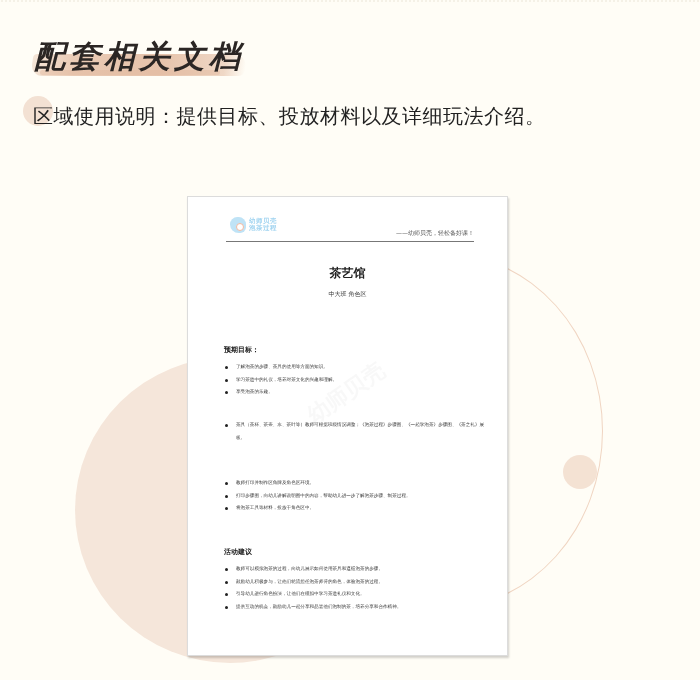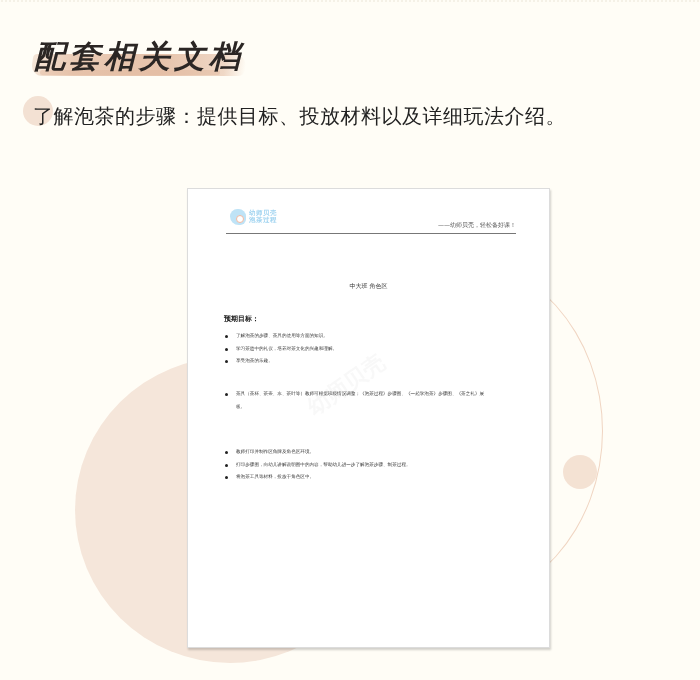--- a/index.html
+++ b/index.html
@@ -48,21 +48,21 @@
   }
   .deco-ring {
     position: absolute; left: 283px; top: 253px; width: 320px; height: 356px;
     border-radius: 50%; border: 1.5px solid #f0d5c2;
   }
   .deco-dot {
     position: absolute; left: 563px; top: 455px; width: 34px; height: 34px;
     border-radius: 50%; background: rgba(240,214,196,0.7);
   }
   .doc {
-    position: absolute; left: 187px; top: 188px; width: 363px; height: 460px;
+    position: absolute; left: 187px; top: 196px; width: 321px; height: 460px;
     background: #ffffff;
     border: 1px solid #dcdcdc;
     box-shadow: 1px 2px 2px rgba(0,0,0,0.18);
   }
   .doc-logo {
     position: absolute; left: 42px; top: 18px; width: 60px; height: 20px;
     display: flex; align-items: center; gap: 3px;
   }
   .logo-mark {
     width: 16px; height: 16px; border-radius: 50% 50% 40% 60%;
@@ -90,21 +90,21 @@
   .doc-meta {
     position: absolute; left: 0; right: 0; top: 93px; text-align: center;
     font-size: 6px; color: #333;
   }
   .watermark {
     position: absolute; left: 130px; top: 180px; width: 90px; height: 80px;
     transform: rotate(-35deg);
     color: rgba(200,200,200,0.12); font-size: 22px; font-weight: bold;
     line-height: 22px; text-align: center;
   }
-  .section { position: absolute; left: 36px; width: 262px; }
+  .section { position: absolute; left: 36px; width: 262px; margin-top: 23px; }
   .section-h {
     font-size: 7px; font-weight: bold; color: #222; margin-bottom: 6px;
   }
   .section ul { list-style: none; }
   .section li {
     position: relative; padding-left: 12px; font-size: 4.6px; color: #333;
     line-height: 12.5px;
   }
   .section li::before {
     content: ""; position: absolute; left: 1px; top: 5px; width: 3px; height: 3px;
@@ -121,40 +121,41 @@
 <div class="top-dots"></div>
 
 <div class="title-wrap">
   <div class="brush"></div>
   <div class="brush2"></div>
   <div class="page-heading">配套相关文档</div>
 </div>
 
 <div class="sub-dot"></div>
 <div class="subtitle">
-  <span class="label">了解泡茶的步骤：</span><span>提供目标、投放材料以及详细玩法介绍。</span>
+  <span class="label">区域使用说明：</span><span>提供目标、投放材料以及详细玩法介绍。</span>
 </div>
 
 <div class="deco-fill"></div>
 <div class="deco-ring"></div>
 <div class="deco-dot"></div>
 
 <div class="doc">
   <div class="doc-logo">
     <div class="logo-mark"></div>
     <div class="logo-text">
       <span>幼师贝壳</span>
       <span>泡茶过程</span>
     </div>
   </div>
   <div class="doc-slogan">——幼师贝壳，轻松备好课！</div>
   <div class="doc-rule"></div>
 
   <div class="watermark">幼师贝壳</div>
 
+  <div class="doc-title">茶艺馆</div>
   <div class="doc-meta">中大班  角色区</div>
 
   <div class="section s1">
     <div class="section-h">预期目标：</div>
     <ul>
       <li>了解泡茶的步骤、茶具的使用等方面的知识。</li>
       <li>学习茶道中的礼仪，培养对茶文化的兴趣和理解。</li>
       <li>享受泡茶的乐趣。</li>
     </ul>
   </div>
@@ -166,13 +167,22 @@
   </div>
 
   <div class="section s3">
     <ul>
       <li>教师打印并制作区角牌及角色区环境。</li>
       <li>打印步骤图，向幼儿讲解说明图中的内容，帮助幼儿进一步了解泡茶步骤、制茶过程。</li>
       <li>将泡茶工具等材料，投放于角色区中。</li>
     </ul>
   </div>
 
+  <div class="section s4">
+    <div class="section-h">活动建议</div>
+    <ul>
+      <li>教师可以模拟泡茶的过程，向幼儿展示如何使用茶具和遵循泡茶的步骤。</li>
+      <li>鼓励幼儿积极参与，让他们轮流担任泡茶师傅的角色，体验泡茶的过程。</li>
+      <li>引导幼儿进行角色扮演，让他们在模拟中学习茶道礼仪和文化。</li>
+      <li>提供互动的机会，鼓励幼儿一起分享和品尝他们泡制的茶，培养分享和合作精神。</li>
+    </ul>
+  </div>
 </div>
 
 </body></html>

